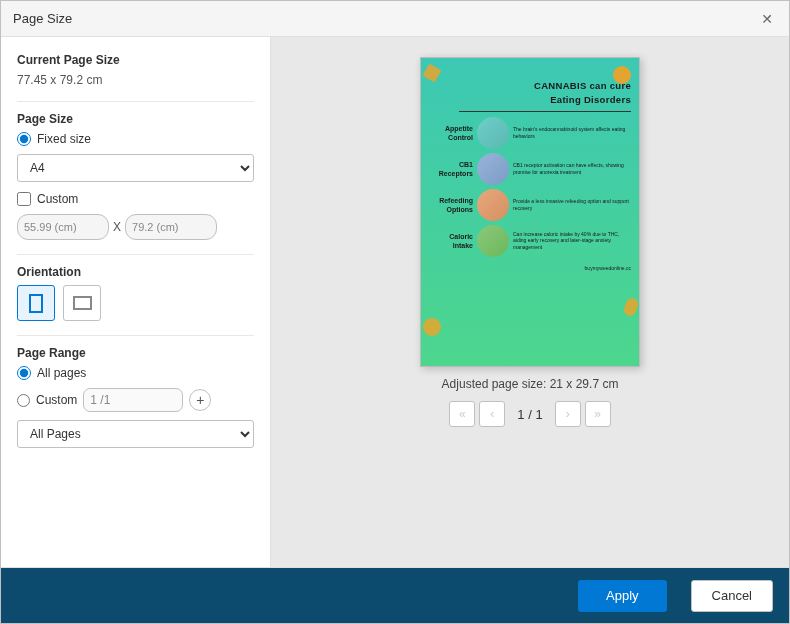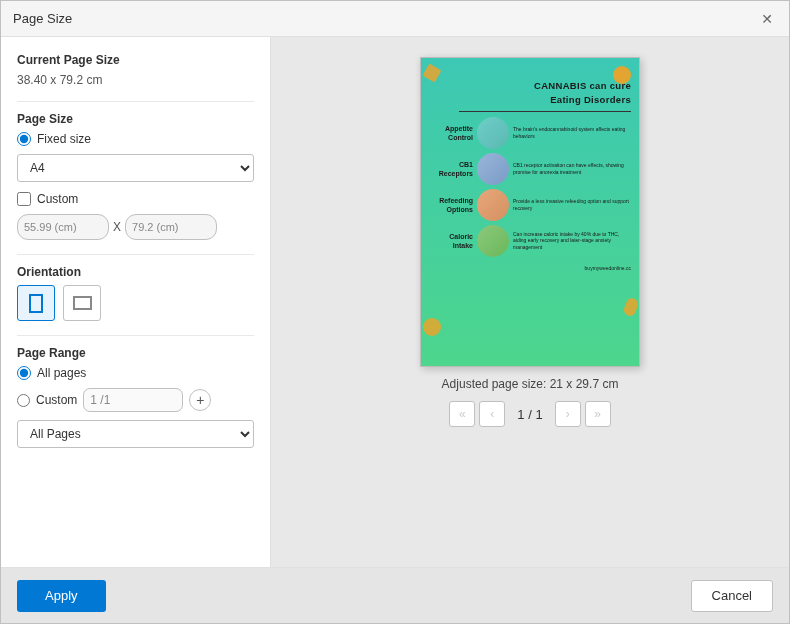--- a/index.html
+++ b/index.html
@@ -283,26 +283,26 @@
       color: #555;
     }
     .pag-btn:disabled { color: #ccc; }
     .pag-page {
       font-size: 13px;
       color: #333;
       padding: 0 8px;
     }
     
     .dialog-footer {
-      background: #e5e5e5;
+      background: #0c4a6e;
       border-top: 1px solid #e0e0e0;
       padding: 12px 16px;
       display: flex;
       align-items: center;
-      justify-content: space-between;
+      justify-content: flex-end;
       gap: 24px;
       height: 56px;
     }
     .btn-apply {
       background: #0078d4;
       color: #fff;
       border: none;
       border-radius: 3px;
       padding: 6px 28px;
       font-size: 13px;
@@ -328,21 +328,21 @@
   <div class="title-bar">
     <span class="title-bar-text">Page Size</span>
     <button class="close-btn">✕</button>
   </div>
 
   <div class="dialog-body">
 
     <div class="left-panel">
 
       <div class="section-label">Current Page Size</div>
-      <div class="current-size-value">38.40 x 79.2 cm</div>
+      <div class="current-size-value">77.45 x 79.2 cm</div>
 
       <div class="divider"></div>
 
       <div class="section-label">Page Size</div>
 
       <div class="radio-row">
         <input type="radio" name="page_size_type" id="fixed_size" checked="" style="">
         <label class="radio-label" for="fixed_size">Fixed size</label>
       </div>
 

